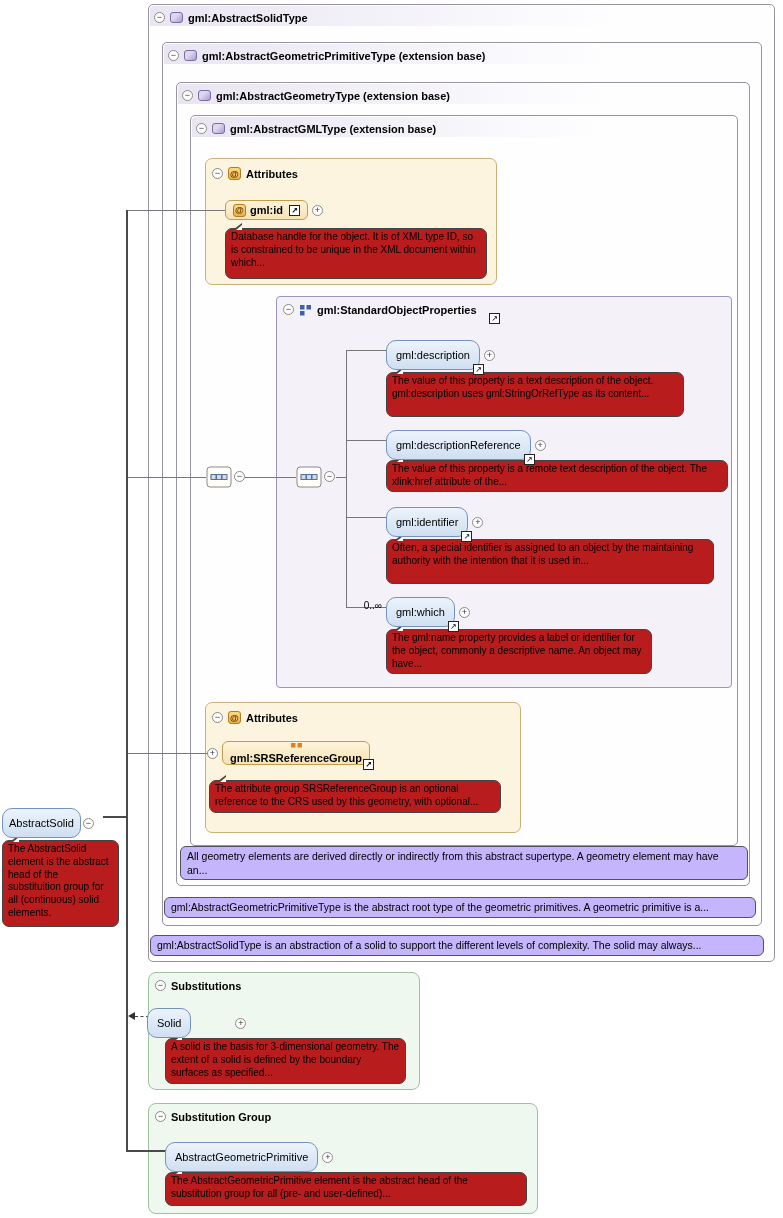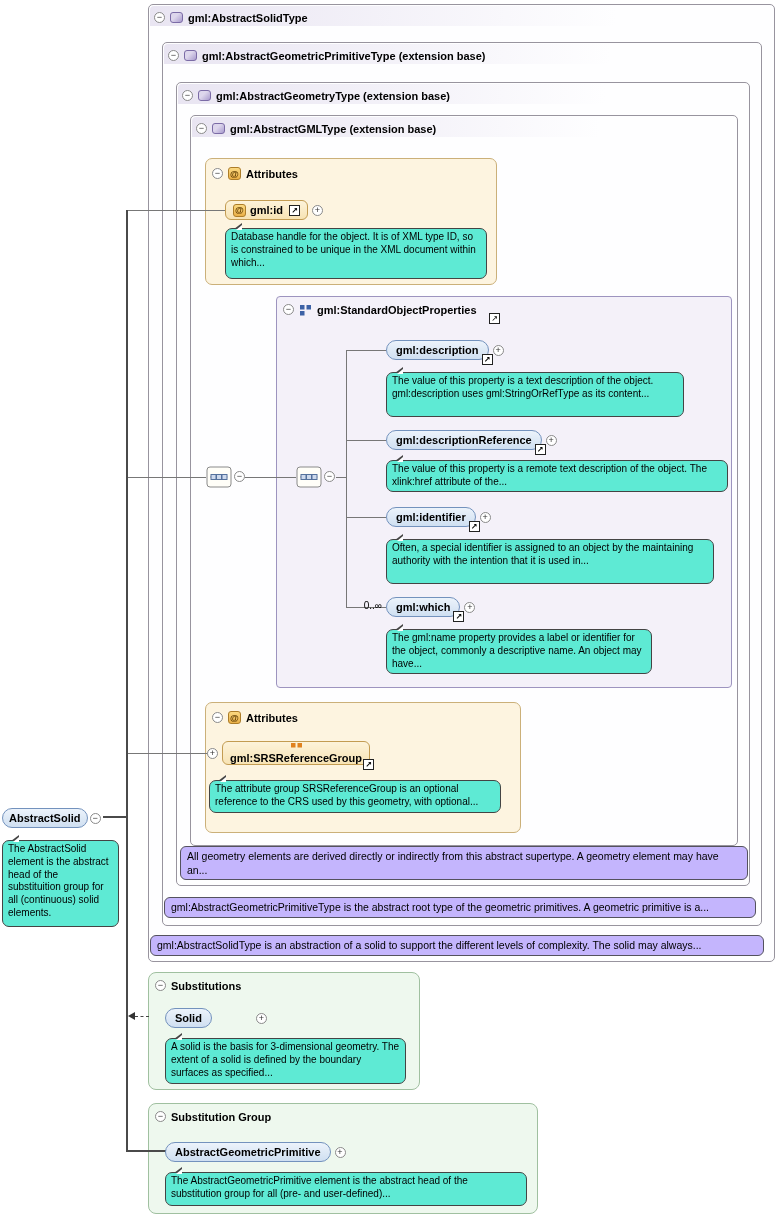--- a/index.html
+++ b/index.html
@@ -24,31 +24,31 @@
     display:flex; align-items:center; justify-content:center; }
 
   .attrbox { background:#fdf4e0; border:1px solid #cbb079; border-radius:7px; }
   .sopbox  { background:#f4f1f9; border:1px solid #9d94bf; border-radius:4px; }
   .greenbox{ background:#eef8ee; border:1px solid #a0c0a0; border-radius:8px; }
 
   .strip { position:absolute; background:#c4b5fd; border:1px solid #54525e; border-radius:6px;
     font-size:10.5px; line-height:1.35; padding:2px 6px; color:#000; }
   .nowrap { white-space:nowrap; overflow:hidden; }
 
-  .doc { position:absolute; background:#5eead4; border:1px solid #444; border-radius:7px;
+  .doc { position:absolute; background:#b91c1c; border:1px solid #444; border-radius:7px;
     font-size:10px; line-height:1.28; padding:2px 5px; color:#000; }
   .doc::before { content:""; position:absolute; top:-6px; left:8px; width:0; height:0;
     border-left:8px solid transparent; border-bottom:6px solid #444; }
   .doc::after  { content:""; position:absolute; top:-4px; left:10px; width:0; height:0;
     border-left:6px solid transparent; border-bottom:5px solid #fff; }
 
   .rowflex { position:absolute; display:flex; align-items:center; gap:4px; }
   .ebox { position:relative; display:flex; align-items:center; justify-content:flex-end; gap:4px;
-    height:20px; padding:0 9px; background:linear-gradient(to bottom,#ecf3fb,#cfdff1);
-    border:1px solid #7392bd; border-radius:10px; font-size:11px; font-weight:bold; color:#000; white-space:nowrap; }
+    height:30px; padding:0 9px; background:linear-gradient(to bottom,#ecf3fb,#cfdff1);
+    border:1px solid #7392bd; border-radius:10px; font-size:11px; font-weight:normal; color:#000; white-space:nowrap; }
   .aitem { position:relative; display:flex; align-items:center; justify-content:center; gap:4px;
     height:20px; padding:0 7px; background:linear-gradient(#fdf3da,#f7e3b4);
     border:1px solid #c39c52; border-radius:6px; font-size:11px; font-weight:bold; color:#000; white-space:nowrap; }
   .linkicon { position:absolute; right:-5px; bottom:-6px; width:11px; height:11px; background:#fff;
     border:1px solid #222; font-size:8px; line-height:9px; text-align:center; color:#000; }
   .linkinline { width:11px; height:11px; min-width:11px; background:#fff; border:1px solid #222;
     font-size:8px; line-height:9px; text-align:center; color:#000; margin-left:2px; }
   .linkabs { position:absolute; width:11px; height:11px; background:#fff; border:1px solid #222;
     font-size:8px; line-height:9px; text-align:center; color:#000; }
 
@@ -235,21 +235,21 @@
     </span>
   </div>
 
   <div class="rowflex" style="left:2px;top:808px;gap:2px;">
     <span class="ebox" style="padding:0 6px;">
       <span>AbstractSolid</span>
     </span>
     <span class="circle">−</span>
   </div>
 
-  <div class="rowflex" style="left:165px;top:1008px;gap:44px;">
+  <div class="rowflex" style="left:147px;top:1008px;gap:44px;">
     <span class="ebox">
       <span>Solid</span>
     </span>
     <span class="circle">+</span>
   </div>
 
   <div class="rowflex" style="left:165px;top:1142px;">
     <span class="ebox">
       <span>AbstractGeometricPrimitive</span>
     </span>

